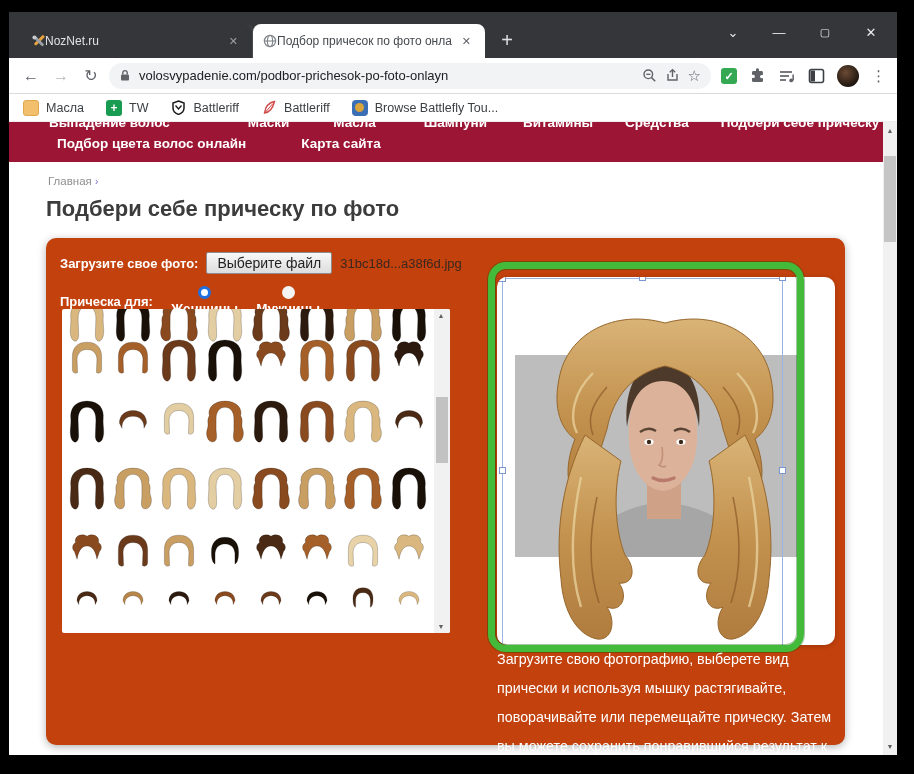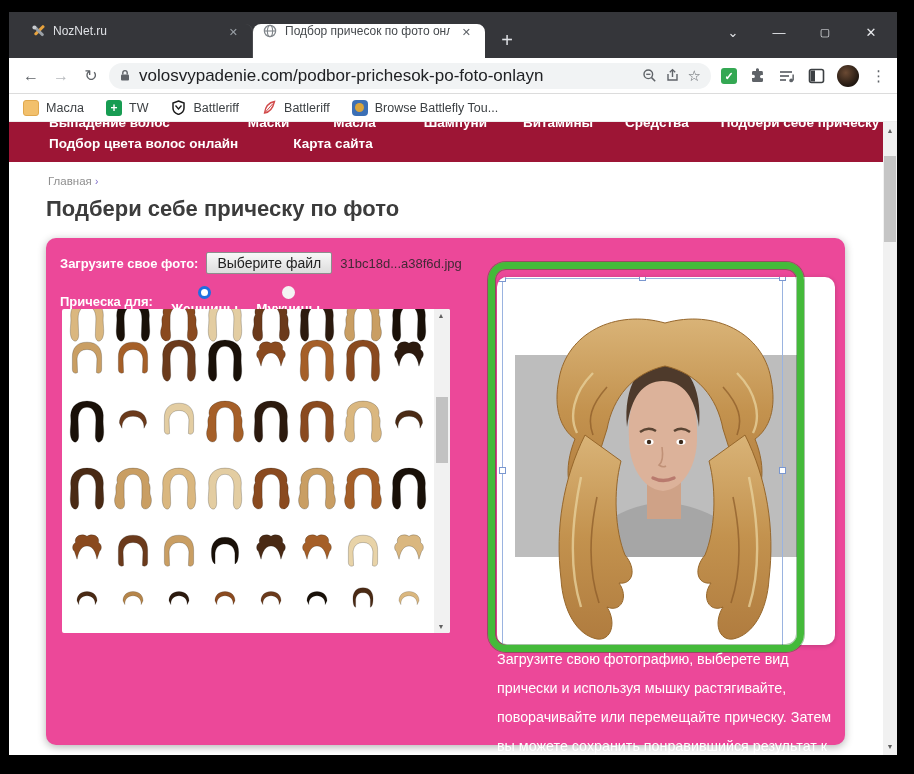--- a/index.html
+++ b/index.html
@@ -1,37 +1,37 @@
 <!DOCTYPE html>
 <html><head>
 <meta charset="utf-8">
 <style>
   * { margin:0; padding:0; box-sizing:border-box; }
   html,body { width:914px; height:774px; overflow:hidden; background:#000; font-family:"Liberation Sans",sans-serif; }
   .window { position:absolute; left:9px; top:12px; width:888px; height:743px; background:#35363a; overflow:hidden; }
 
   
   .tabstrip { position:relative; height:46px; display:flex; align-items:flex-end; padding-left:12px; }
-  .tab { height:34px; width:232px; display:flex; gap:8px; padding:0 10px; font-size:12px; color:#dfe1e5; border-radius:8px 8px 0 0; }
+  .tab { height:34px; width:232px; display:flex; align-items:center; padding:0 10px; font-size:12px; color:#dfe1e5; border-radius:8px 8px 0 0; }
   .tab.inactive { border-right:1px solid #4a4b4f; }
   .tab.active { background:#fff; color:#45494d; }
   .tab-title { flex:1; white-space:nowrap; overflow:hidden; }
   .tab-close { font-size:11px; color:#9aa0a6; padding:2px 4px; border-radius:8px; }
   .tab.active .tab-close { color:#5f6368; }
   .newtab { width:28px; height:28px; margin:0 0 4px 8px; display:flex; align-items:center; justify-content:center; color:#dfe1e5; font-size:20px; border-radius:50%; }
   .win-controls { position:absolute; right:6px; top:0; height:40px; display:flex; align-items:center; gap:26px; color:#e8eaed; font-size:13px; padding-right:10px; }
   .win-controls span { width:20px; text-align:center; }
   .ctl-max { font-size:11px; }
 
   
   .toolbar { height:36px; background:#fff; display:flex; align-items:center; padding:0 8px 0 10px; gap:6px; border-bottom:1px solid #dcdcdc; }
   .navbtn { width:24px; height:24px; display:flex; align-items:center; justify-content:center; font-size:16px; color:#5f6368; }
   .navbtn.disabled { color:#b6b9bd; }
   .omnibox { flex:1; height:26px; background:#f1f3f4; border-radius:13px; display:flex; align-items:center; padding:0 10px; gap:8px; min-width:0; }
-  .url { flex:1; font-size:17px; color:#202124; white-space:nowrap; overflow:hidden; }
+  .url { flex:1; font-size:13px; color:#202124; white-space:nowrap; overflow:hidden; }
   .obx-ic { display:flex; align-items:center; color:#5f6368; }
   .ext-row { display:flex; align-items:center; gap:12px; padding:0 4px; }
   .check-ext { width:16px; height:16px; background:#34a853; border-radius:3px; color:#fff; font-size:11px; line-height:16px; text-align:center; font-weight:bold; }
   .avatar { width:22px; height:22px; border-radius:50%; background:radial-gradient(circle at 40% 35%, #6b4a33, #201710 70%); }
   .kebab { color:#5f6368; font-size:15px; letter-spacing:0; width:14px; text-align:center; }
 
   
   .bookmarks { height:28px; background:#fff; display:flex; align-items:center; gap:22px; padding:0 14px; border-bottom:1px solid #ededed; }
   .bm { display:flex; align-items:center; gap:7px; font-size:12.5px; color:#3c4043; }
   .bm-ic { width:16px; height:16px; flex:none; display:flex; align-items:center; justify-content:center; }
@@ -43,21 +43,21 @@
   
   .content { position:absolute; left:0; top:110px; width:888px; height:633px; background:#fff; }
   .page-scroll { position:absolute; right:0; top:0; width:14px; height:633px; background:#f1f1f1; }
   .page-scroll .thumb { position:absolute; left:1px; width:12px; top:34px; height:86px; background:#c5c5c5; }
   .arr { position:absolute; left:0; width:14px; text-align:center; font-size:7px; color:#606060; }
   .site { position:absolute; left:0; top:0; width:874px; height:633px; overflow:hidden; }
 
   .site-header { height:40px; overflow:hidden; padding-left:40px; color:#fff; }
   .nav-row { white-space:nowrap; font-weight:bold; font-size:13.5px; }
   .nav-row1 { margin-top:-7px; }
-  .nav-row2 { margin-top:6px; }
+  .nav-row2 { margin-top:6px;margin-left:8px; }
   .nav-link { display:inline-block; color:#fff; }
 
   .breadcrumb { position:absolute; left:39px; top:53px; font-size:11.5px; color:#8f8f8f; }
   .breadcrumb .sep { color:#7b68c8; font-size:10px; }
   .page-title { position:absolute; left:37px; top:74px; font-size:22px; color:#3c3c3c; }
 
   .panel { position:absolute; left:37px; top:116px; width:799px; height:507px; border-radius:10px; box-shadow:0 2px 8px rgba(0,0,0,.3); }
   .p-label { font-weight:bold; font-size:13px; color:#fff; }
   .upload-row { position:absolute; left:14px; top:14px; display:flex; align-items:center; gap:8px; }
   .file-btn { font-size:14px; color:#222; background:linear-gradient(#f8f8f8,#dddddd); border:1px solid #8d8d8d; border-radius:2px; padding:2px 10px; }
@@ -202,21 +202,21 @@
         <div class="nav-row nav-row1" id="nav1"><span class="nav-link" style="margin-right: 78px;">Выпадение волос</span><span class="nav-link" style="margin-right: 44px;">Маски</span><span class="nav-link" style="margin-right: 48px;">Масла</span><span class="nav-link" style="margin-right: 36px;">Шампуни</span><span class="nav-link" style="margin-right: 32px;">Витамины</span><span class="nav-link" style="margin-right: 32px;">Средства</span><span class="nav-link" style="margin-right: 0px;">Подбери себе прическу по фото</span></div>
         <div class="nav-row nav-row2" id="nav2"><span class="nav-link" style="margin-right: 55px;">Подбор цвета волос онлайн</span><span class="nav-link" style="margin-right: 0px;">Карта сайта</span></div>
       </div>
 
       <div class="breadcrumb">
         <span>Главная</span>
         <span class="sep">›</span>
       </div>
       <h1 class="page-title">Подбери себе прическу по фото</h1>
 
-      <div class="panel" style="background: #ec4899;">
+      <div class="panel" style="background: #c2410c;">
         <div class="upload-row">
           <span class="p-label">Загрузите свое фото:</span>
           <button class="file-btn">Выберите файл</button>
           <span class="file-name">31bc18d...a38f6d.jpg</span>
         </div>
         <div class="radio-row" id="radioRow">
           <span class="p-label">Прическа для:</span>
         <span class="radio-opt">
               <span class="rdot sel"></span>
               <span>Женщины</span>

